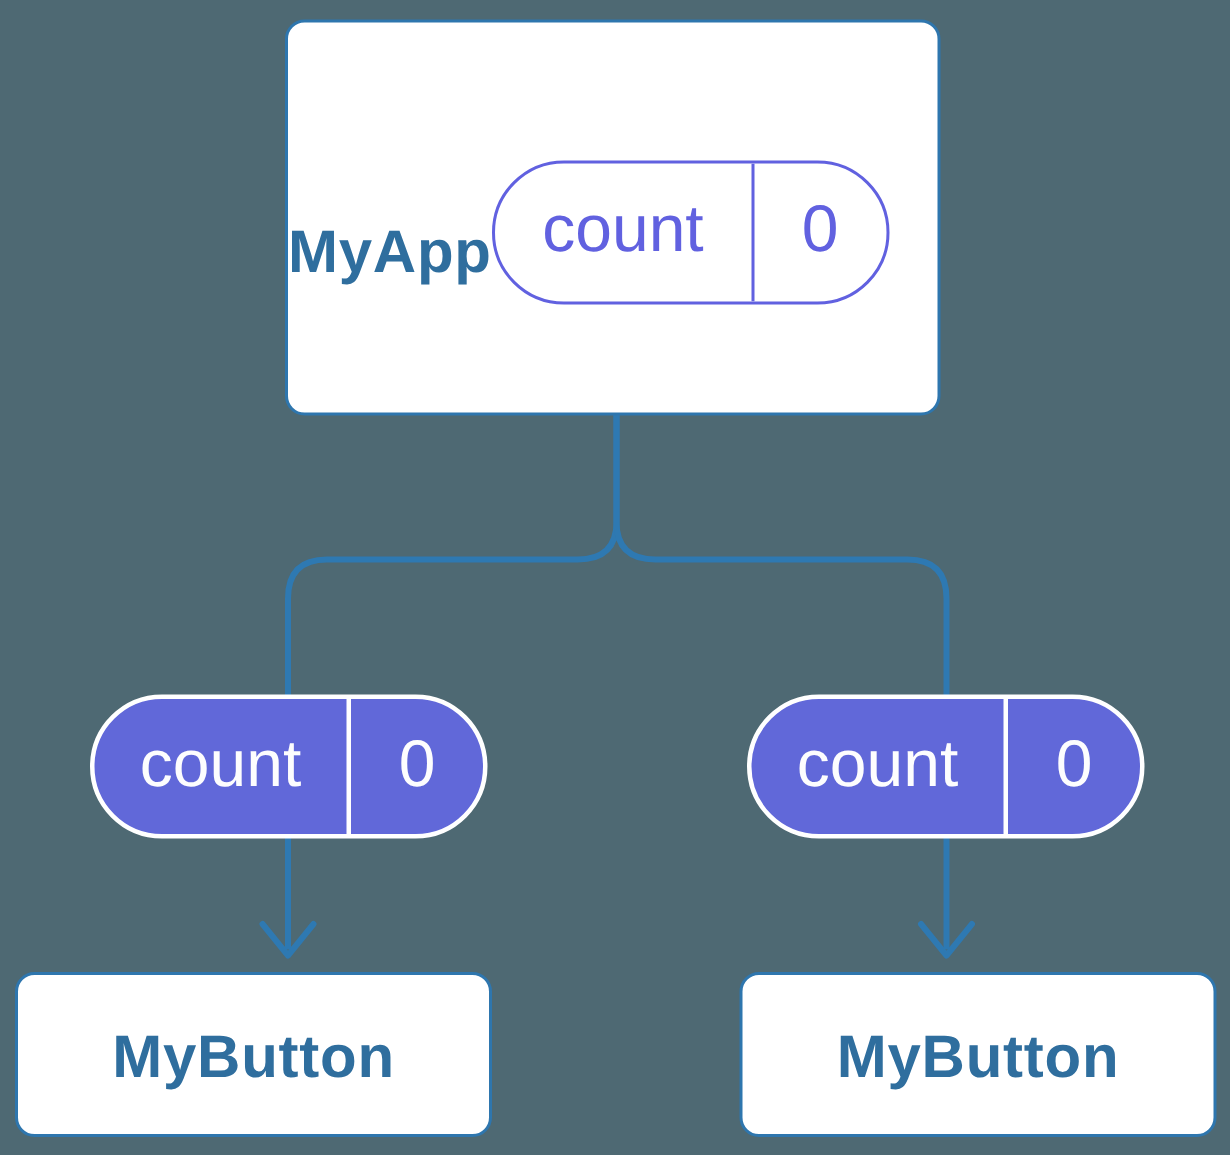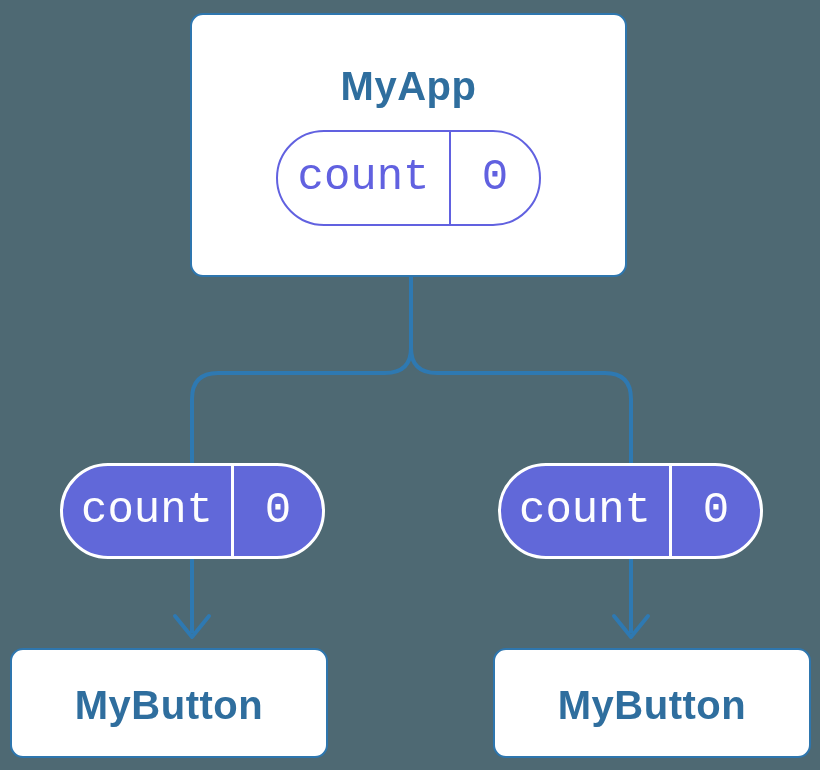--- a/index.html
+++ b/index.html
@@ -38,21 +38,21 @@
   .branch { stroke-width: 4px; }
   .arrowhead { stroke-width: 4px; stroke-linecap: round; stroke-linejoin: round; }
 
   .component-card {
     position: absolute;
     background: var(--card_white);
     border: 2px solid var(--card_border_blue);
     border-radius: 13px;
     z-index: 2;
     display: flex;
-    flex-direction: column;
+    flex-direction: row;
     align-items: center;
   }
   .card-root { left: 190px; top: 13px; width: 437px; height: 264px; }
   .card-child-0 { left: 10px; top: 648px; width: 318px; height: 110px; justify-content: center; padding-top: 5px; }
   .card-child-1 { left: 493px; top: 648px; width: 318px; height: 110px; justify-content: center; padding-top: 5px; }
 
   .component-title {
     color: var(--title_blue);
     font-size: 40px;
     font-weight: 700;
@@ -65,21 +65,20 @@
   }
 
   .state-pill {
     display: flex;
     width: 265px;
     height: 96px;
     border-radius: 50px;
     overflow: hidden;
     font-size: 44px;
     z-index: 2;
-    font-family: Liberation Mono, monospace;
   }
   .pill-outline {
     margin-top: 19px;
     background: var(--card_white);
     border: 2px solid var(--state_purple);
     color: var(--state_purple);
   }
   .pill-filled {
     position: absolute;
     top: 463px;

